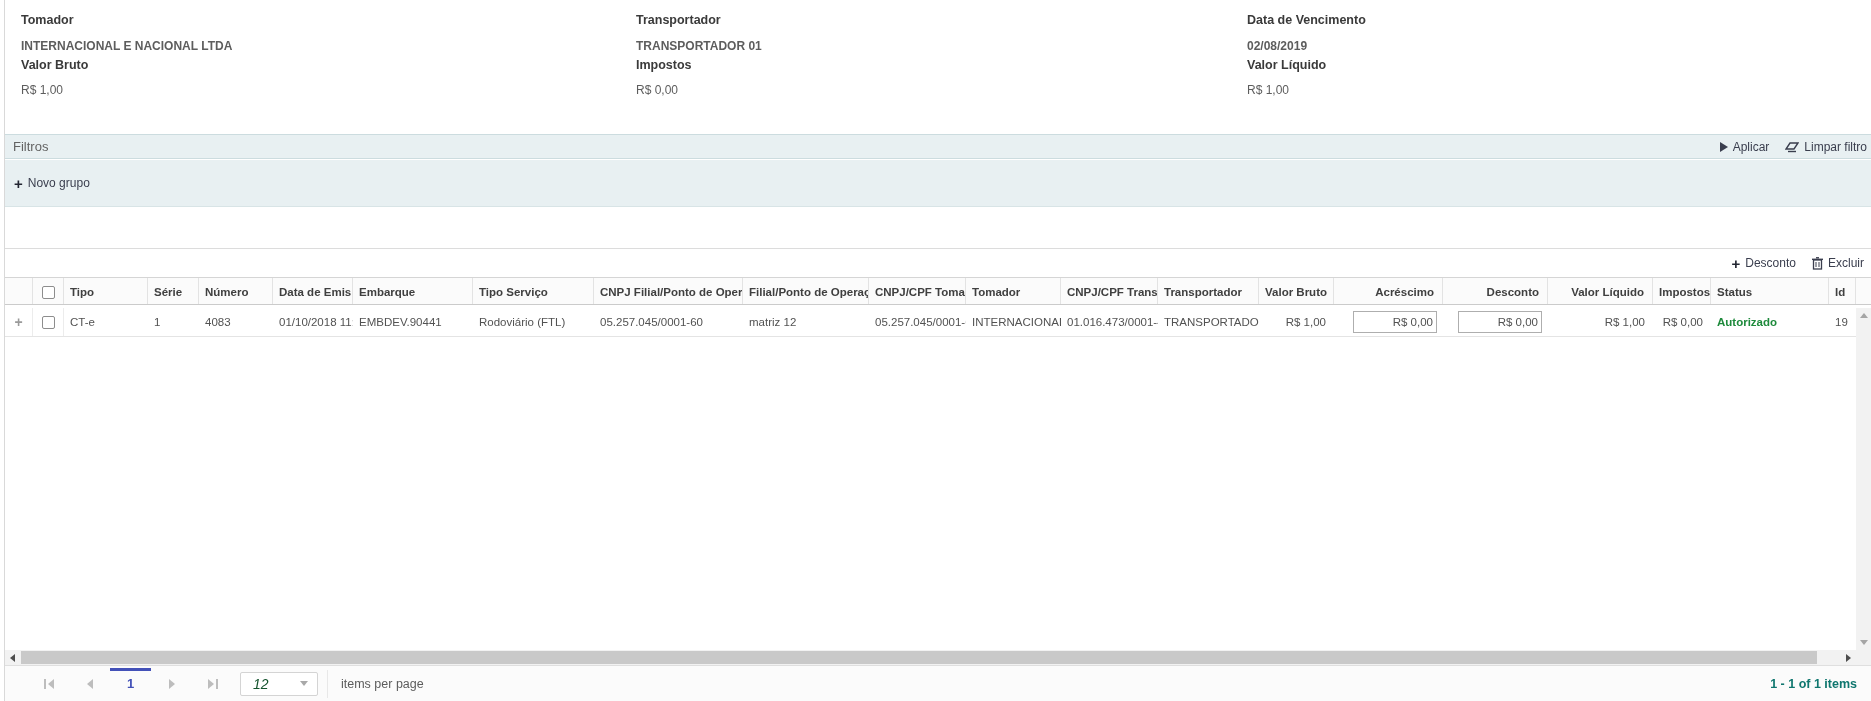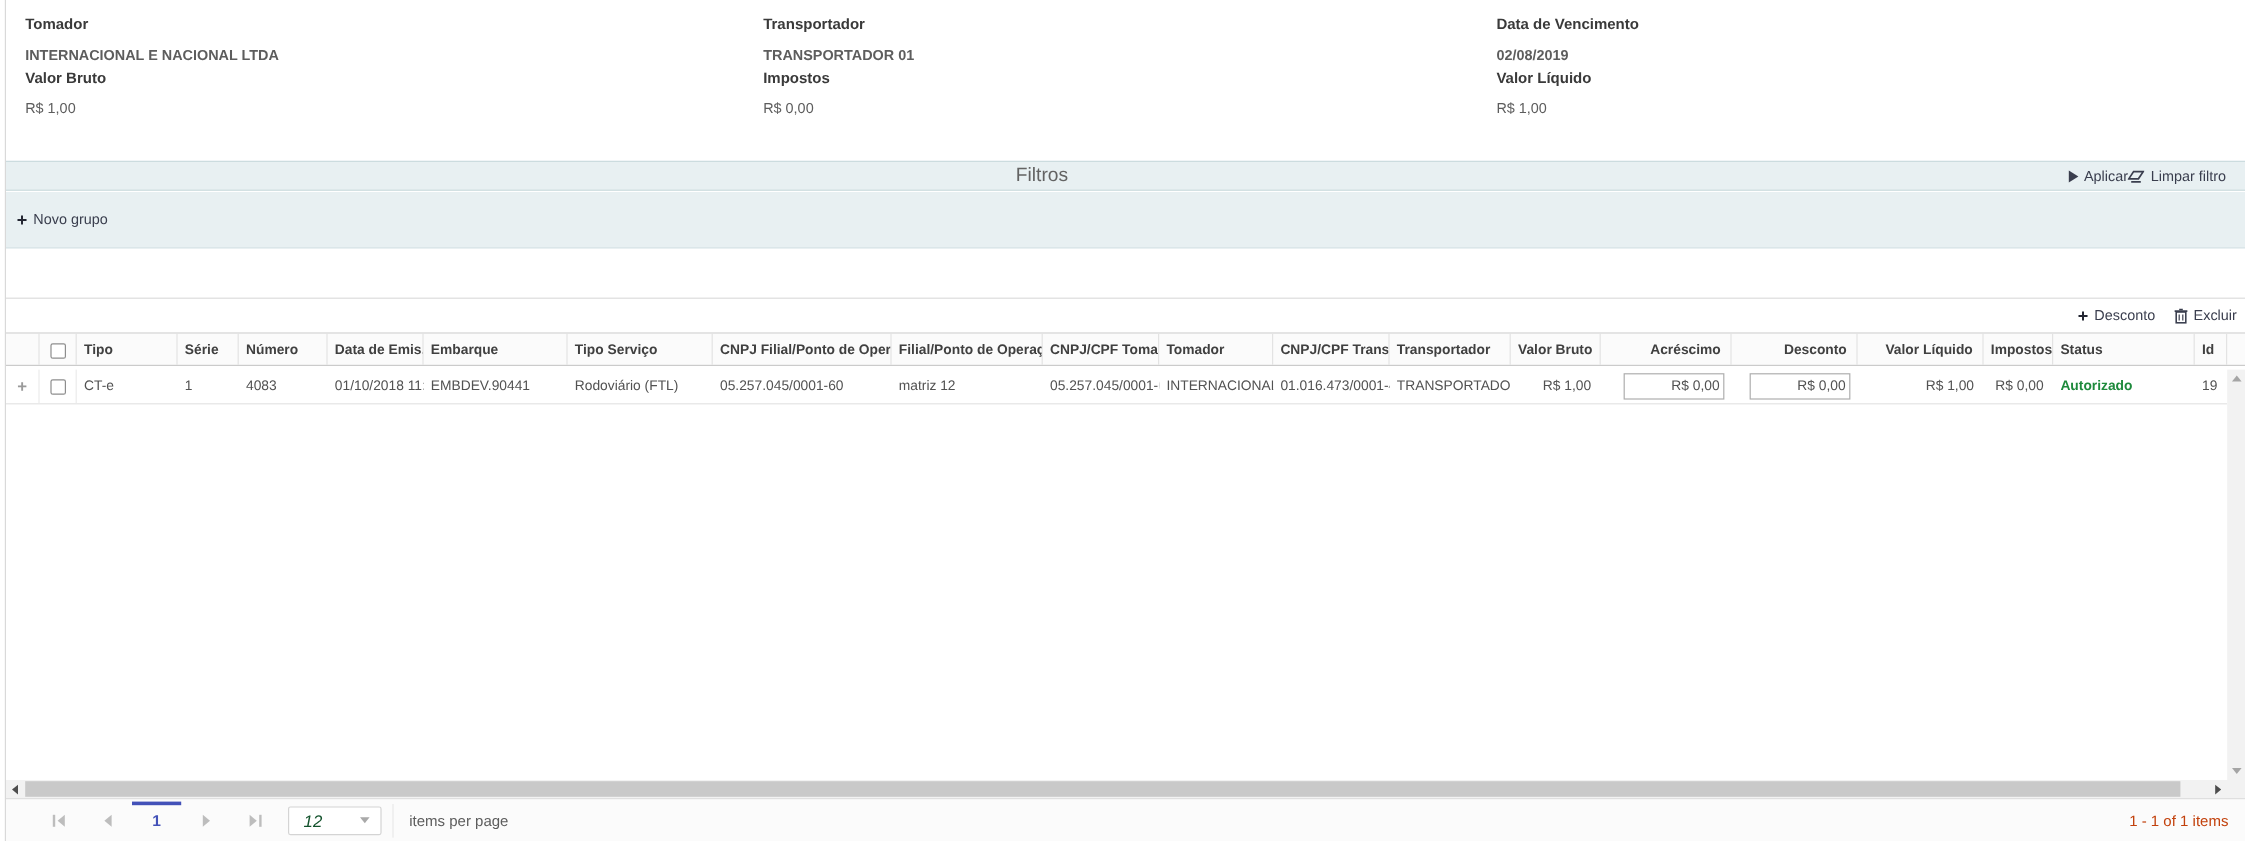--- a/index.html
+++ b/index.html
@@ -15,22 +15,22 @@
   .sum-col.c2 { left:631px; }
   .sum-col.c3 { left:1242px; }
   .sum-label { position:absolute; font-size:12.5px; font-weight:bold; color:#3a3a3a; white-space:nowrap; }
   .sum-value { position:absolute; font-size:12px; color:#5d5d5d; white-space:nowrap; }
   .l1 { top:13px; } .v1 { top:39px;font-weight:bold; } .l2 { top:58px; } .v2 { top:83px; }
 
   
   .filters-bar { position:absolute; left:5px; top:134px; right:0; height:25px;
     background:#e8f0f2; border-top:1px solid #ccdcdf; border-bottom:1px solid #ccdcdf;
     display:flex; align-items:center; }
-  .filters-title { font-size:16px; color:#636363; margin-left:8px; flex:1;text-align:center; }
-  .filters-actions { display:flex; align-items:center; gap:0; margin-right:16px; }
+  .filters-title { font-size:13px; color:#636363; margin-left:8px; flex:1; }
+  .filters-actions { display:flex; align-items:center; gap:16px; margin-right:4px; }
   .link { display:inline-flex; align-items:center; gap:5px; font-size:12px; color:#3a3e4e; cursor:pointer; white-space:nowrap; }
   .play-tri { width:0; height:0; border-left:8px solid #3a3e4e; border-top:5px solid transparent; border-bottom:5px solid transparent; display:inline-block; }
   .filter-group-area { position:absolute; left:5px; top:160px; right:0; height:47px;
     background:#e8f0f2; border-bottom:1px solid #d8e4e6; display:flex; align-items:center; }
   .filter-group-area .link { margin-left:9px; }
   .plus-glyph { font-size:15px; font-weight:bold; color:#232632; line-height:1; }
 
   
   .grid-toolbar { position:absolute; left:5px; top:248px; right:0; height:29px; background:#fff;
     border-top:1px solid #dcdcdc; display:flex; align-items:center; justify-content:flex-end; gap:16px; padding-right:7px; }
@@ -75,21 +75,21 @@
   .endbar { width:2px; height:10px; background:#bdbdbd; }
   .pg-first .endbar { margin-right:2px; } .pg-last .endbar { margin-left:2px; }
   .pg-current { font-size:13px; color:#4351b8; font-weight:bold; position:relative; }
   .current-bar { position:absolute; left:105px; top:2px; width:41px; height:3px; background:#4351b8; }
   .size-select { margin-left:7px; width:78px; height:24px; border:1px solid #d4d4d4; border-radius:2px;
     background:#fff; display:flex; align-items:center; cursor:pointer; }
   .size-value { flex:1; font-size:14px; color:#14532d; padding-left:12px;font-style:italic; }
   .size-chev { width:0; height:0; border-left:4px solid transparent; border-right:4px solid transparent; border-top:5px solid #a9a9a9; margin-right:9px; }
   .pager-sep { width:1px; height:28px; background:#e8e8e8; margin-left:9px; }
   .per-page-label { font-size:12.5px; color:#5c5c5c; margin-left:13px; }
-  .pager-range { margin-left:auto; margin-right:14px; font-size:12.5px; color:#c2410c; }
+  .pager-range { margin-left:auto; margin-right:14px; font-size:12.5px; color:#0f766e;font-weight:bold; }
 </style>
 </head>
 <body>
 
 <div class="page">
   <div class="page-left-border"></div>
 
   <section class="summary">
     <div class="sum-col c1">
       <div class="sum-label l1">Tomador</div>

